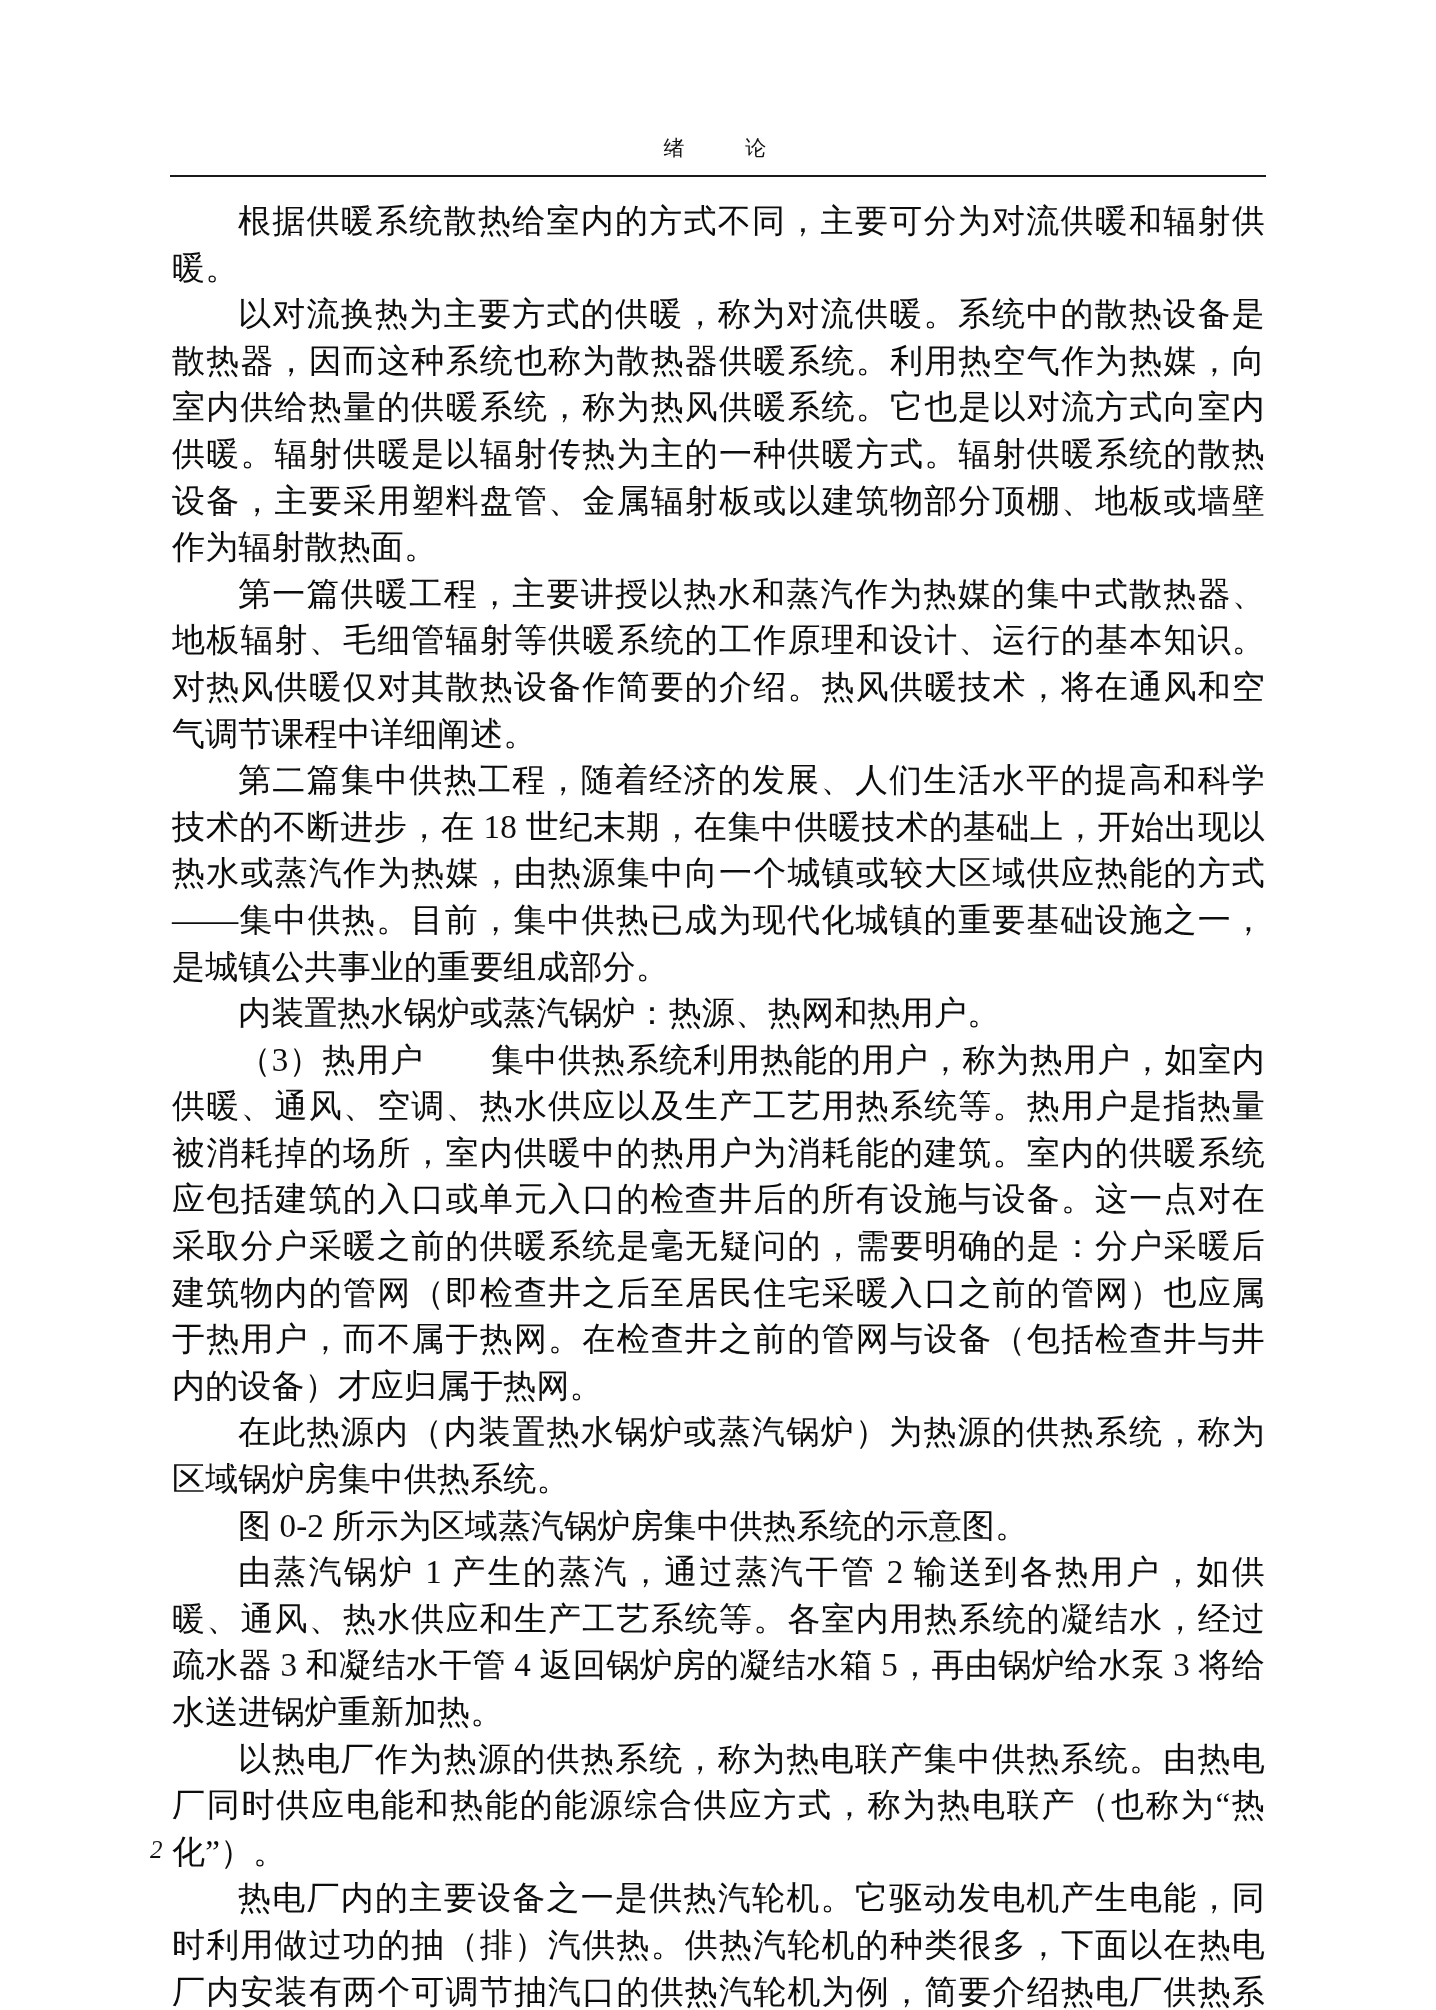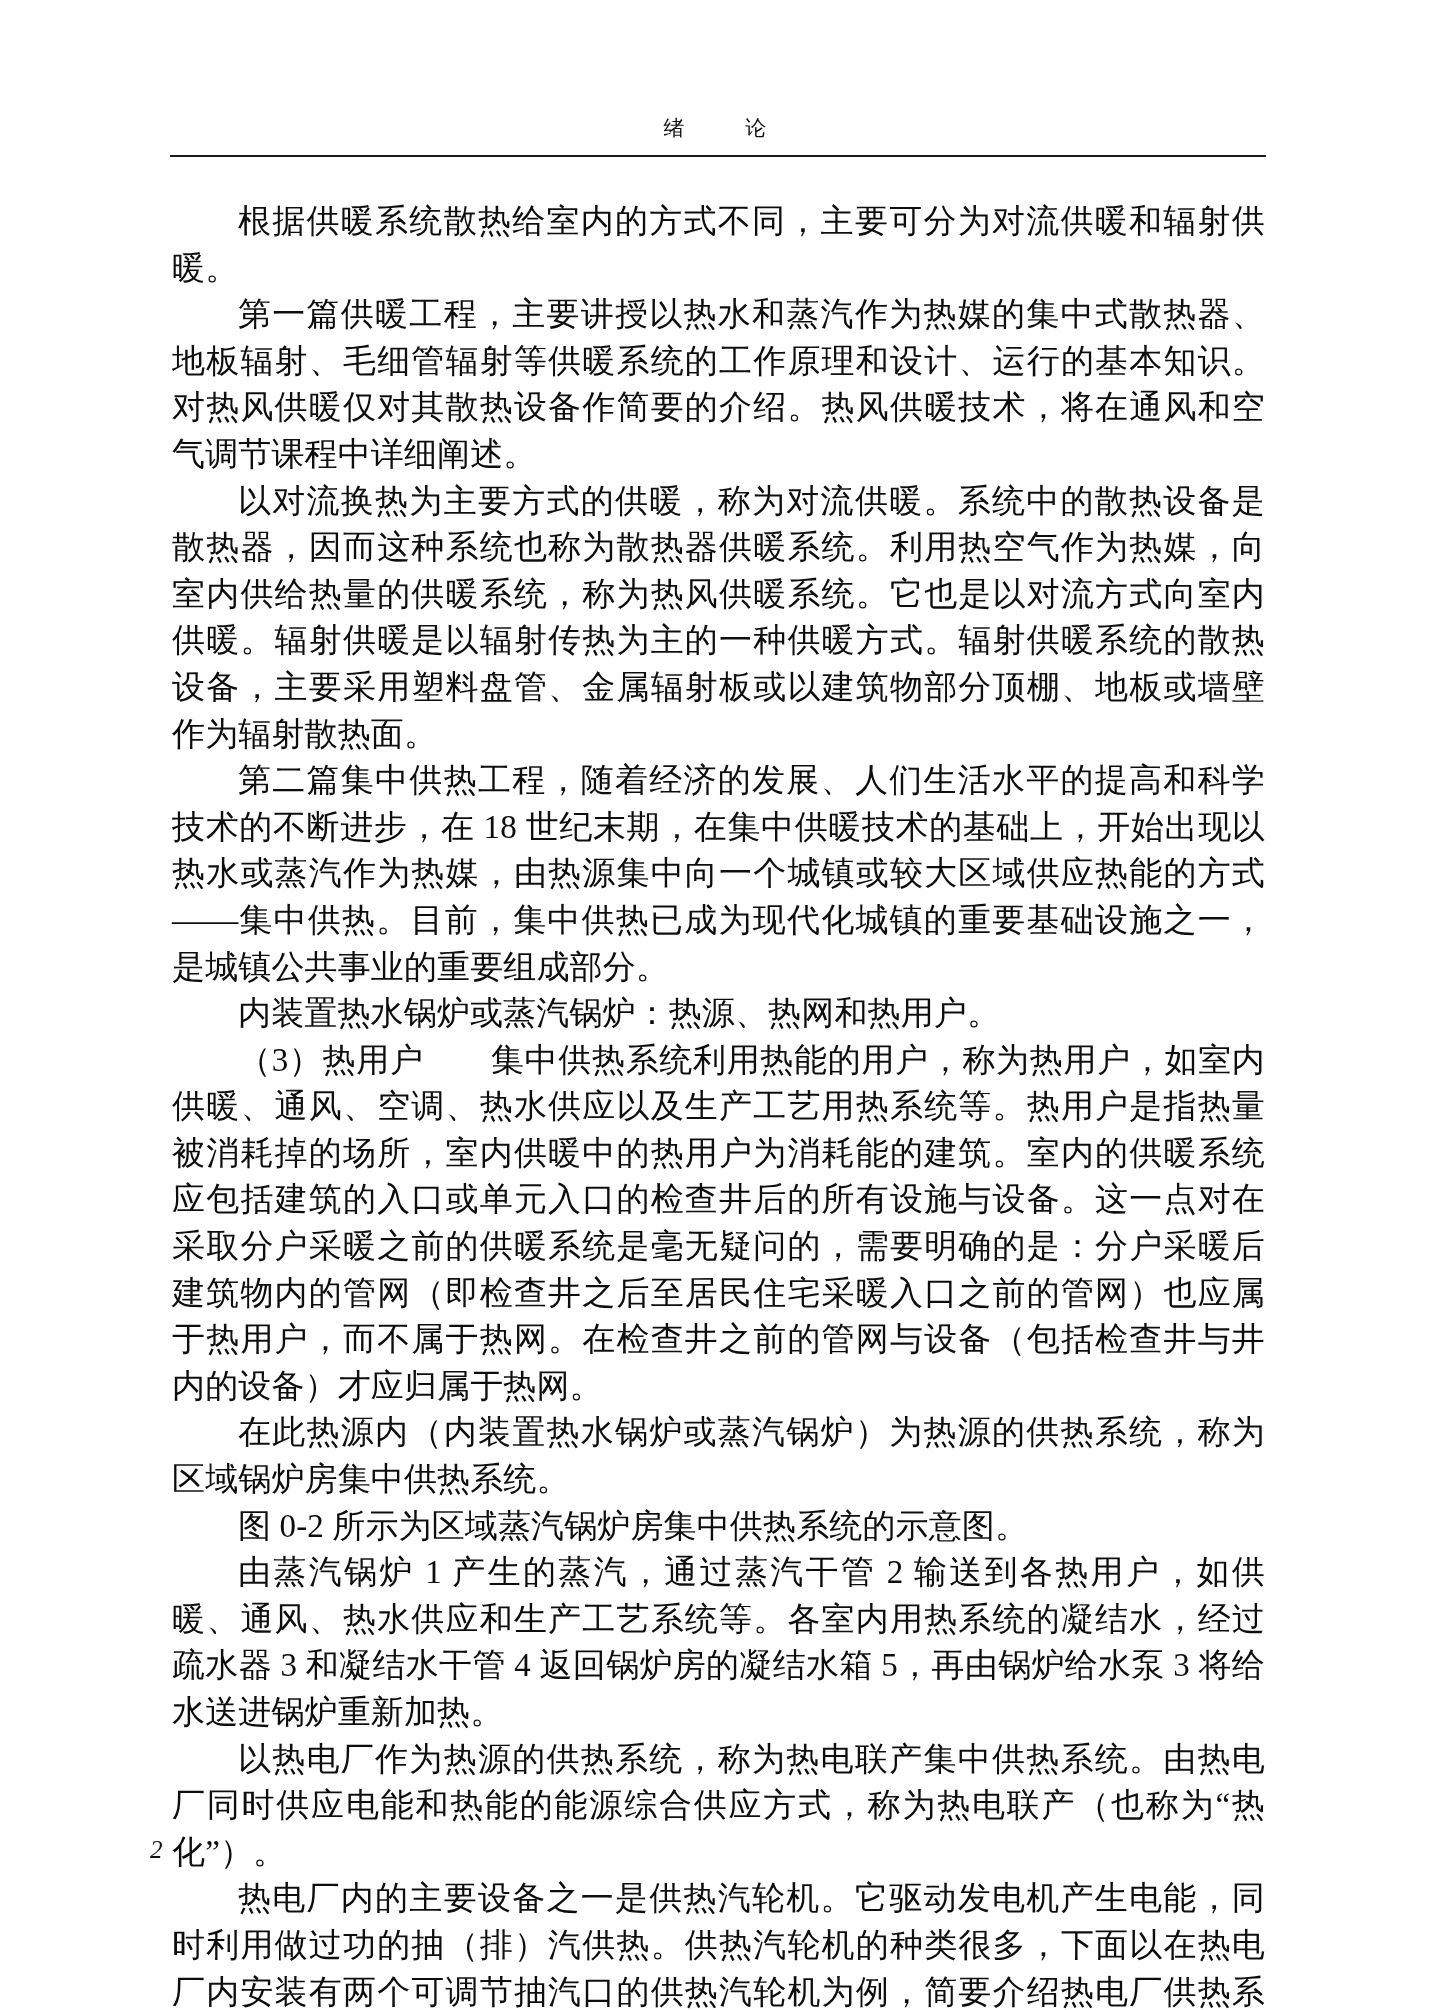--- a/index.html
+++ b/index.html
@@ -17,21 +17,21 @@
     height: 2010px;
     background: #ffffff;
     box-sizing: border-box;
     overflow: hidden;
   }
 
   
   .header-block {
     position: absolute;
     left: 170px;
-    top: 116px;
+    top: 136px;
     width: 1096px;
   }
   .header-title {
     text-align: center;
     font-size: 21px;
     letter-spacing: 0.30em;
     color: #111111;
     line-height: 1.2;
     white-space: pre;
   }
@@ -77,22 +77,22 @@
 
 <div class="page">
 
   <div class="header-block">
     <div class="header-title">绪　　论</div>
     <div class="header-rule"></div>
   </div>
 
   <div class="body-col">
     <p class="para">根据供暖系统散热给室内的方式不同，主要可分为对流供暖和辐射供暖。</p>
+    <p class="para">以对流换热为主要方式的供暖，称为对流供暖。系统中的散热设备是散热器，因而这种系统也称为散热器供暖系统。利用热空气作为热媒，向室内供给热量的供暖系统，称为热风供暖系统。它也是以对流方式向室内供暖。辐射供暖是以辐射传热为主的一种供暖方式。辐射供暖系统的散热设备，主要采用塑料盘管、金属辐射板或以建筑物部分顶棚、地板或墙壁作为辐射散热面。</p>
     <p class="para">第一篇供暖工程，主要讲授以热水和蒸汽作为热媒的集中式散热器、地板辐射、毛细管辐射等供暖系统的工作原理和设计、运行的基本知识。对热风供暖仅对其散热设备作简要的介绍。热风供暖技术，将在通风和空气调节课程中详细阐述。</p>
-    <p class="para">以对流换热为主要方式的供暖，称为对流供暖。系统中的散热设备是散热器，因而这种系统也称为散热器供暖系统。利用热空气作为热媒，向室内供给热量的供暖系统，称为热风供暖系统。它也是以对流方式向室内供暖。辐射供暖是以辐射传热为主的一种供暖方式。辐射供暖系统的散热设备，主要采用塑料盘管、金属辐射板或以建筑物部分顶棚、地板或墙壁作为辐射散热面。</p>
     <p class="para">第二篇集中供热工程，随着经济的发展、人们生活水平的提高和科学技术的不断进步，在 18 世纪末期，在集中供暖技术的基础上，开始出现以热水或蒸汽作为热媒，由热源集中向一个城镇或较大区域供应热能的方式——集中供热。目前，集中供热已成为现代化城镇的重要基础设施之一，是城镇公共事业的重要组成部分。</p>
     <p class="para">内装置热水锅炉或蒸汽锅炉：热源、热网和热用户。</p>
     <p class="para">（3）热用户　　集中供热系统利用热能的用户，称为热用户，如室内供暖、通风、空调、热水供应以及生产工艺用热系统等。热用户是指热量被消耗掉的场所，室内供暖中的热用户为消耗能的建筑。室内的供暖系统应包括建筑的入口或单元入口的检查井后的所有设施与设备。这一点对在采取分户采暖之前的供暖系统是毫无疑问的，需要明确的是：分户采暖后建筑物内的管网（即检查井之后至居民住宅采暖入口之前的管网）也应属于热用户，而不属于热网。在检查井之前的管网与设备（包括检查井与井内的设备）才应归属于热网。</p>
     <p class="para">在此热源内（内装置热水锅炉或蒸汽锅炉）为热源的供热系统，称为区域锅炉房集中供热系统。</p>
     <p class="para">图 0-2 所示为区域蒸汽锅炉房集中供热系统的示意图。</p>
     <p class="para">由蒸汽锅炉 1 产生的蒸汽，通过蒸汽干管 2 输送到各热用户，如供暖、通风、热水供应和生产工艺系统等。各室内用热系统的凝结水，经过疏水器 3 和凝结水干管 4 返回锅炉房的凝结水箱 5，再由锅炉给水泵 3 将给水送进锅炉重新加热。</p>
     <p class="para">以热电厂作为热源的供热系统，称为热电联产集中供热系统。由热电厂同时供应电能和热能的能源综合供应方式，称为热电联产（也称为“热化”）。</p>
     <p class="para">热电厂内的主要设备之一是供热汽轮机。它驱动发电机产生电能，同时利用做过功的抽（排）汽供热。供热汽轮机的种类很多，下面以在热电厂内安装有两个可调节抽汽口的供热汽轮机为例，简要介绍热电厂供热系统的工作原理。</p>
     <p class="para">图 1-3 中蒸汽锅炉 1 产生的过热蒸汽，进入供热汽轮机 2 膨胀做功，驱动发电机 3 产</p>
   </div>

